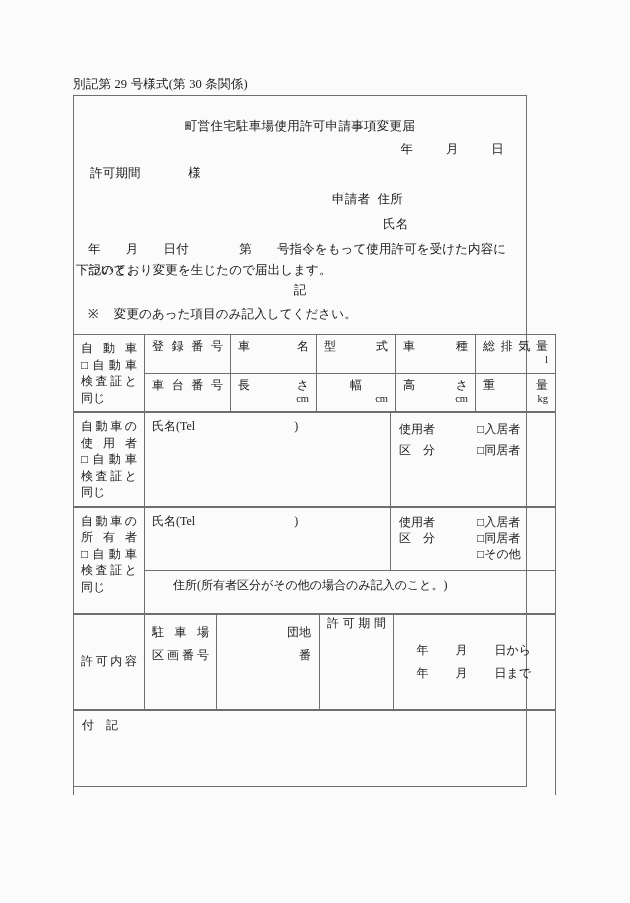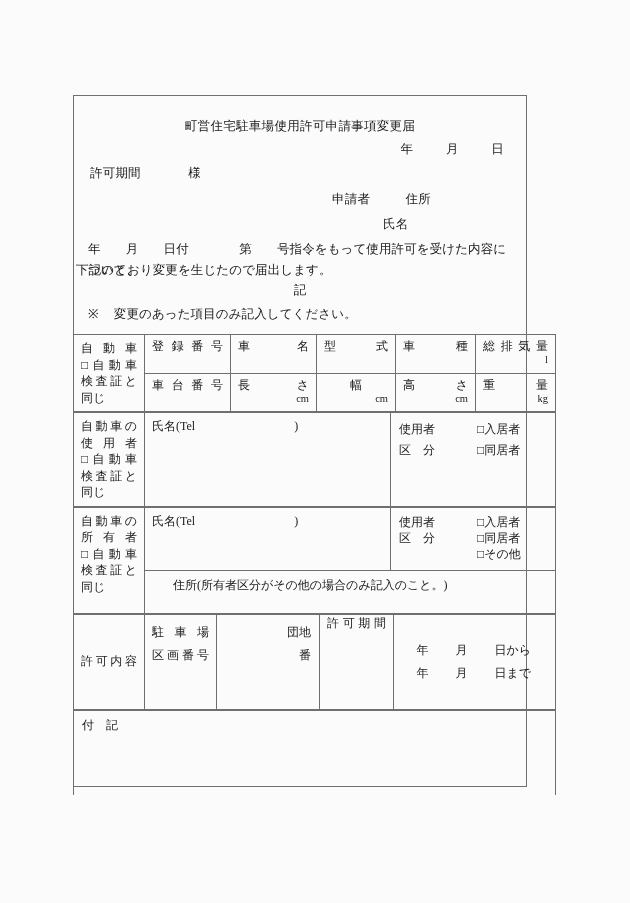--- a/index.html
+++ b/index.html
@@ -70,21 +70,21 @@
     letter-spacing: 0.2px;
   }
   .addressee .sama { display: inline-block; margin-left: 44px; }
 
   .applicant {
     position: absolute;
     top: 95px;
     left: 258px;
     letter-spacing: 0.2px;
   }
-  .applicant .lbl { display: inline-block; margin-right: 32px; }
+  .applicant .lbl { display: inline-block; margin-right: 4px; }
   .applicant-name {
     position: absolute;
     top: 120px;
     left: 309px;
     letter-spacing: 0.2px;
   }
 
   .body-p1 {
     position: absolute;
     top: 143px;
@@ -160,20 +160,21 @@
   .fuki { padding: 6px 8px; height: 72px; }
 
   .vcenter { display: flex; flex-direction: column; justify-content: center; height: 100%; }
   .center-txt { text-align: center; }
 </style>
 </head>
 <body>
 
 <div class="page">
 
+  <div class="form-number">別記第 29 号様式(第 30 条関係)</div>
 
   <div class="frame">
 
     <div class="head">
 
       <div class="title">町営住宅駐車場使用許可申請事項変更届</div>
 
       <div class="date-line">
         <span>年</span>
         <span class="gap-m"></span>

